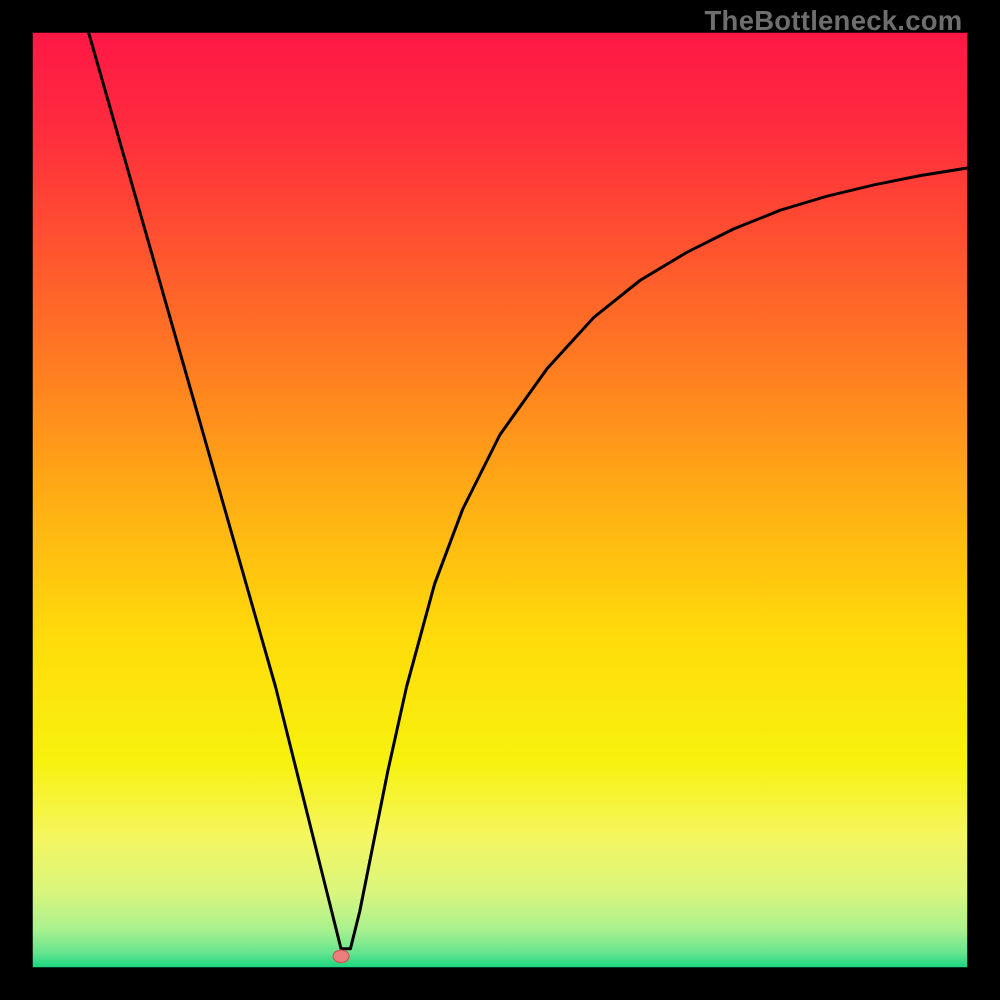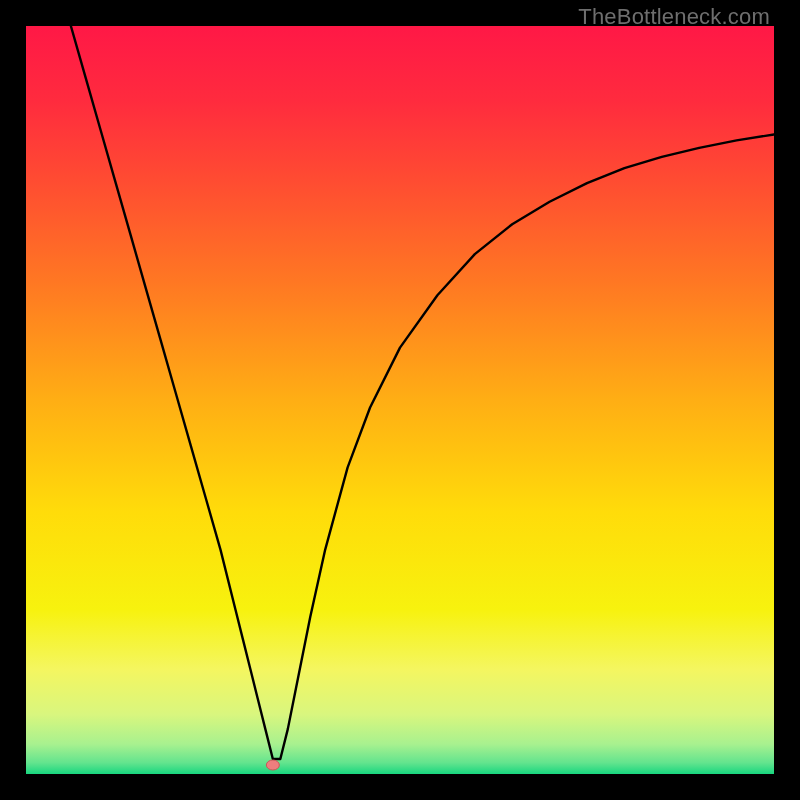--- a/index.html
+++ b/index.html
@@ -25,21 +25,21 @@
     top: 0;
     width: 748px;
     height: 748px;
   }
   .watermark {
     position: absolute;
     top: 4px;
     right: 30px;
     color: #6e6e6e;
     font-size: 22px;
-    font-weight: 400;
+    font-weight: 700;
     letter-spacing: 0.2px;
     pointer-events: none;
   }
 </style>
 </head>
 <body>
 
 <div class="watermark">TheBottleneck.com</div>
 
 <div class="frame">

